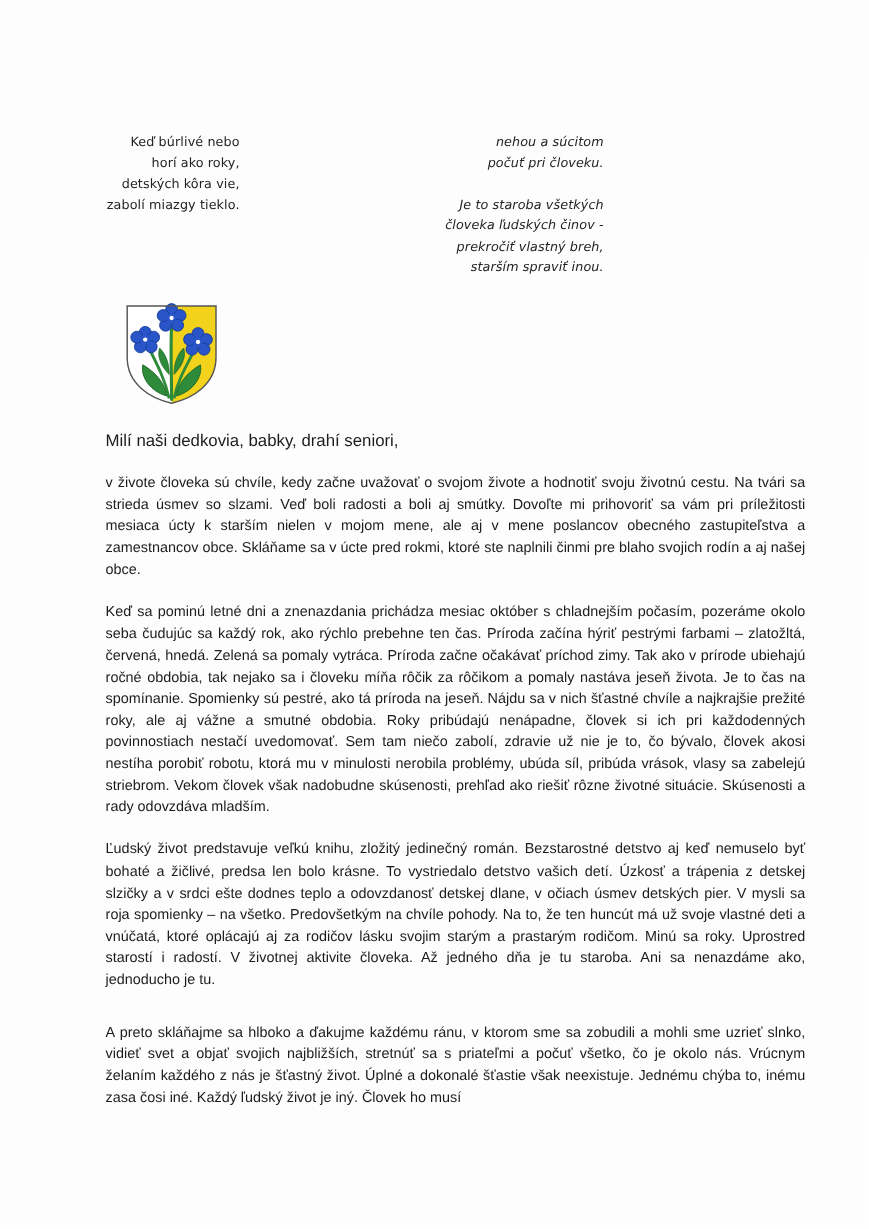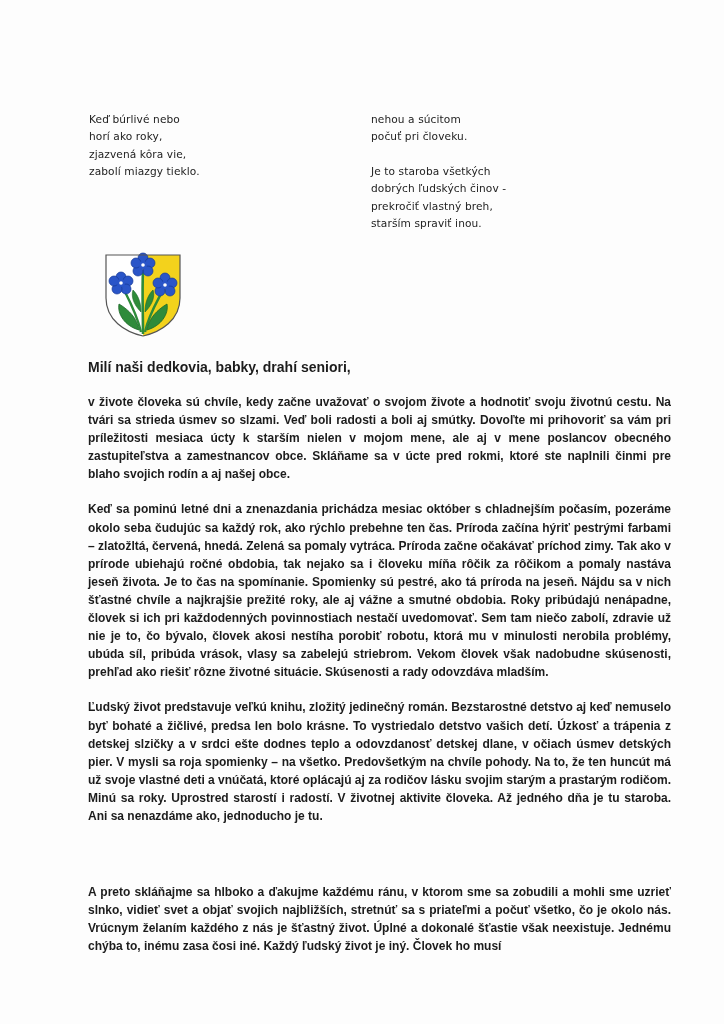--- a/index.html
+++ b/index.html
@@ -1,50 +1,50 @@
 <!DOCTYPE html>
 <html><head>
 <meta charset="utf-8">
 <style>
   html, body { margin: 0; padding: 0; background: #ffffff; }
   body { width: 724px; height: 1024px; position: relative; overflow: hidden; color: #1a1a1a; }
   .page { position: absolute; left: 0; top: 0; width: 724px; height: 1024px; background: #fdfdfd; }
   .poem { position: absolute; font-family: "DejaVu Sans", sans-serif; font-size: 10.6px; line-height: 17.4px; color: #222; letter-spacing: 0.1px; }
   .poem-left { left: 89px; top: 111px; }
-  .poem-right { left: 371px; top: 111px; }
-  .stanza { margin: 0 0 17px 0; }
+  .poem-right { left: 371px; top: 111px; font-style: italic; }
+  .stanza { margin: 0 0 17px 0; text-align: right; }
   .stanza .line { display: block; white-space: nowrap; }
   .crest { position: absolute; left: 103px; top: 252px; width: 80px; height: 86px; }
-  .letter { position: absolute; left: 88px; top: 358px; width: 583px; font-family: "Liberation Sans", sans-serif; color: #1c1c1c; font-weight: bold; }
+  .letter { position: absolute; left: 88px; top: 358px; width: 583px; font-family: "Liberation Sans", sans-serif; color: #1c1c1c; }
   .salutation { font-size: 14px; line-height: 18px; margin: 0 0 17px 0; }
   .para { font-size: 12px; line-height: 18.1px; margin: 0 0 17px 0; text-align: justify; }
-  .para.gap-big { margin-top: 58px; }
+  .para.gap-big { margin-top: 26px; }
 </style>
 </head>
 <body>
 
 <div class="page">
 
   <div class="poem poem-left">
     <div class="stanza">
       <span class="line">Keď búrlivé nebo</span>
       <span class="line">horí ako roky,</span>
-      <span class="line">zjazvená kôra vie,</span>
+      <span class="line">detských kôra vie,</span>
       <span class="line">zabolí miazgy tieklo.</span>
     </div>
   </div>
 
   <div class="poem poem-right">
     <div class="stanza">
       <span class="line">nehou a súcitom</span>
       <span class="line">počuť pri človeku.</span>
     </div>
     <div class="stanza">
       <span class="line">Je to staroba všetkých</span>
-      <span class="line">dobrých ľudských činov -</span>
+      <span class="line">človeka ľudských činov -</span>
       <span class="line">prekročiť vlastný breh,</span>
       <span class="line">starším spraviť inou.</span>
     </div>
   </div>
 
   <div class="crest">
     <svg width="80" height="86" viewBox="0 0 80 86" xmlns="http://www.w3.org/2000/svg">
       <defs>
         <clipPath id="shieldClip">
           <path d="M3,3 H77 V46 C77,68 58,80 40,84 C22,80 3,68 3,46 Z"></path>

